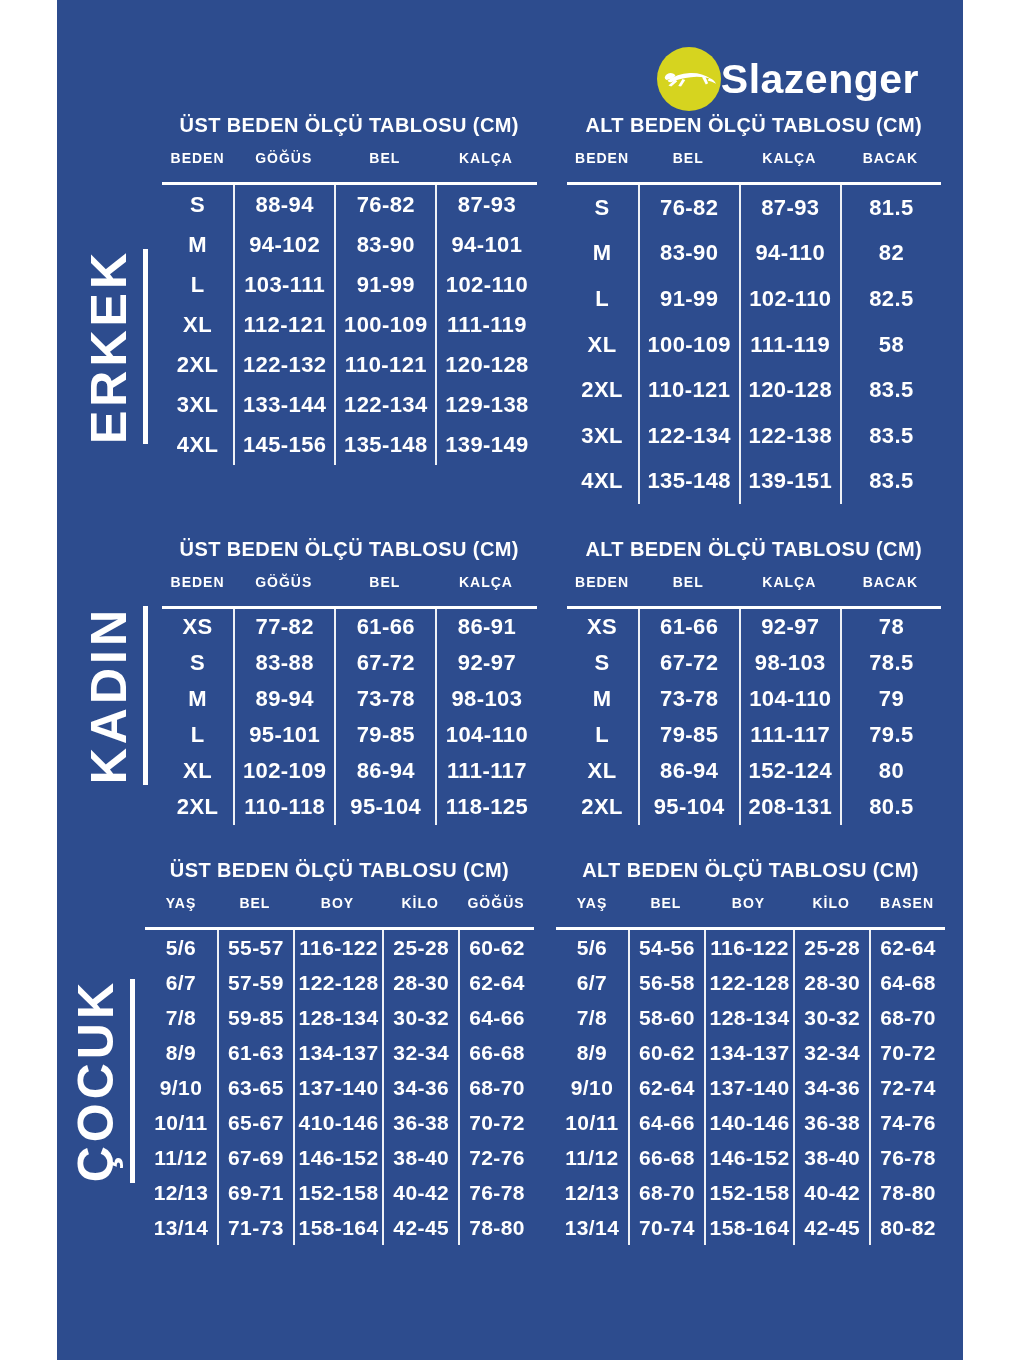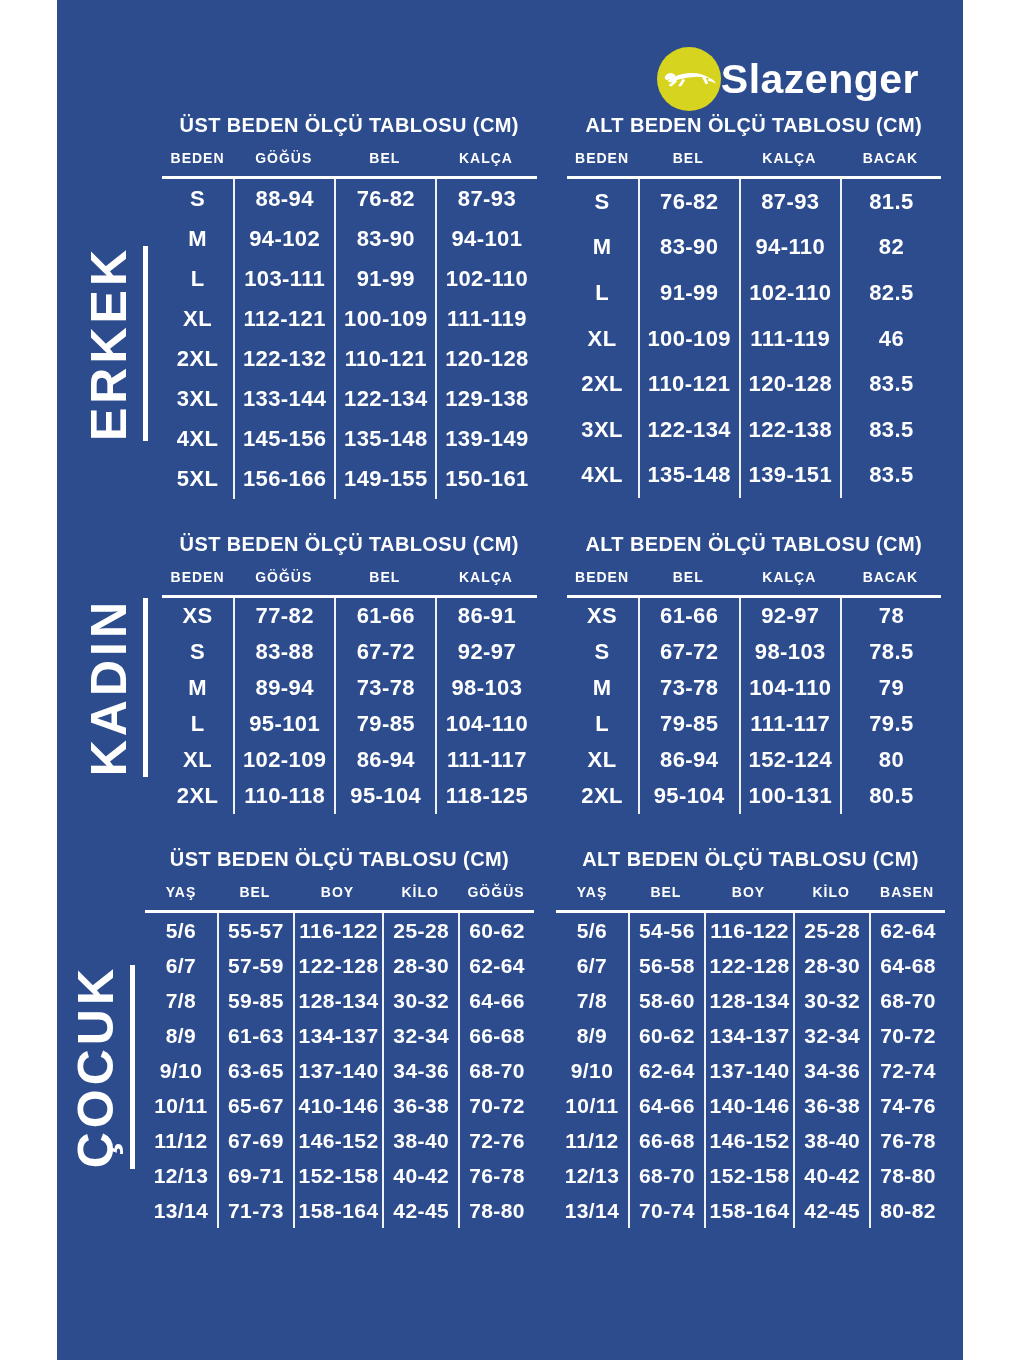--- a/index.html
+++ b/index.html
@@ -24,21 +24,21 @@
   .band-erkek .side-inner { margin-top:74px; }
   .band-kadin .side-inner { margin-top:28px; }
   .band-cocuk .side-inner { margin-top:58px; }
   .vtext { writing-mode:vertical-rl; transform:rotate(180deg); font-size:50px; font-weight:700; letter-spacing:4px; line-height:1; color:#fff; }
   .vline { width:5px; background:#fff; margin-left:9px; }
 
   .tables { flex:1; display:flex; gap:30px; padding-right:22px; }
   .band-cocuk .tables { gap:22px; padding-right:18px; }
   .stable { flex:1; }
   .stitle { text-align:center; font-size:20px; font-weight:700; letter-spacing:0.4px; margin-bottom:13px; white-space:nowrap; }
-  .hrow { border-bottom:3px solid #fff; padding-bottom:10px; }
+  .hrow { border-bottom:3px solid #fff; padding-bottom:16px; }
   .hcell { text-align:center; font-size:14px; font-weight:700; letter-spacing:1px; }
   .brow { }
   .bcell { display:flex; align-items:center; justify-content:center; font-size:22px; font-weight:600; letter-spacing:0.4px; }
   .sep { border-left:2px solid rgba(255,255,255,0.92); }
   .cols4 .hrow, .cols4 .brow { display:grid; grid-template-columns:19% 27% 27% 27%; }
   .cols5 .hrow, .cols5 .brow { display:grid; grid-template-columns:18.5% 19.5% 23% 19.5% 19.5%; }
   .cols5 .bcell { font-size:21px; }
   .stable { --rh:40px; }
   .brow { height:var(--rh); }
   .rh40 { --rh:40px; }
@@ -118,26 +118,20 @@
                 <div class="bcell sep">133-144</div>
                 <div class="bcell sep">122-134</div>
                 <div class="bcell sep">129-138</div>
               </div>
               <div class="brow">
                 <div class="bcell">4XL</div>
                 <div class="bcell sep">145-156</div>
                 <div class="bcell sep">135-148</div>
                 <div class="bcell sep">139-149</div>
               </div>
-              <div class="brow">
-                <div class="bcell">5XL</div>
-                <div class="bcell sep">156-166</div>
-                <div class="bcell sep">149-155</div>
-                <div class="bcell sep">150-161</div>
-              </div>
             </div>
         </div>
         <div class="stable cols4 rh455">
           <div class="stitle">ALT BEDEN ÖLÇÜ TABLOSU (CM)</div>
           <div class="sgrid">
               <div class="hrow">
                 <div class="hcell">BEDEN</div>
                 <div class="hcell">BEL</div>
                 <div class="hcell">KALÇA</div>
                 <div class="hcell">BACAK</div>
@@ -157,21 +151,21 @@
               <div class="brow">
                 <div class="bcell">L</div>
                 <div class="bcell sep">91-99</div>
                 <div class="bcell sep">102-110</div>
                 <div class="bcell sep">82.5</div>
               </div>
               <div class="brow">
                 <div class="bcell">XL</div>
                 <div class="bcell sep">100-109</div>
                 <div class="bcell sep">111-119</div>
-                <div class="bcell sep">46</div>
+                <div class="bcell sep">58</div>
               </div>
               <div class="brow">
                 <div class="bcell">2XL</div>
                 <div class="bcell sep">110-121</div>
                 <div class="bcell sep">120-128</div>
                 <div class="bcell sep">83.5</div>
               </div>
               <div class="brow">
                 <div class="bcell">3XL</div>
                 <div class="bcell sep">122-134</div>
@@ -279,21 +273,21 @@
               </div>
               <div class="brow">
                 <div class="bcell">XL</div>
                 <div class="bcell sep">86-94</div>
                 <div class="bcell sep">152-124</div>
                 <div class="bcell sep">80</div>
               </div>
               <div class="brow">
                 <div class="bcell">2XL</div>
                 <div class="bcell sep">95-104</div>
-                <div class="bcell sep">100-131</div>
+                <div class="bcell sep">208-131</div>
                 <div class="bcell sep">80.5</div>
               </div>
             </div>
         </div>
       </div>
     </section>
 
     <section class="band band-cocuk">
       <div class="side">
         <div class="side-inner">

